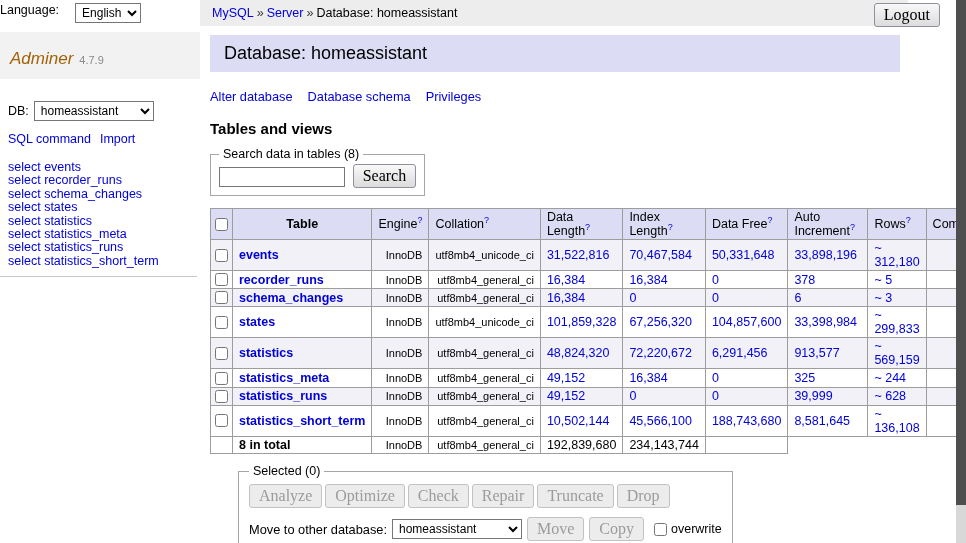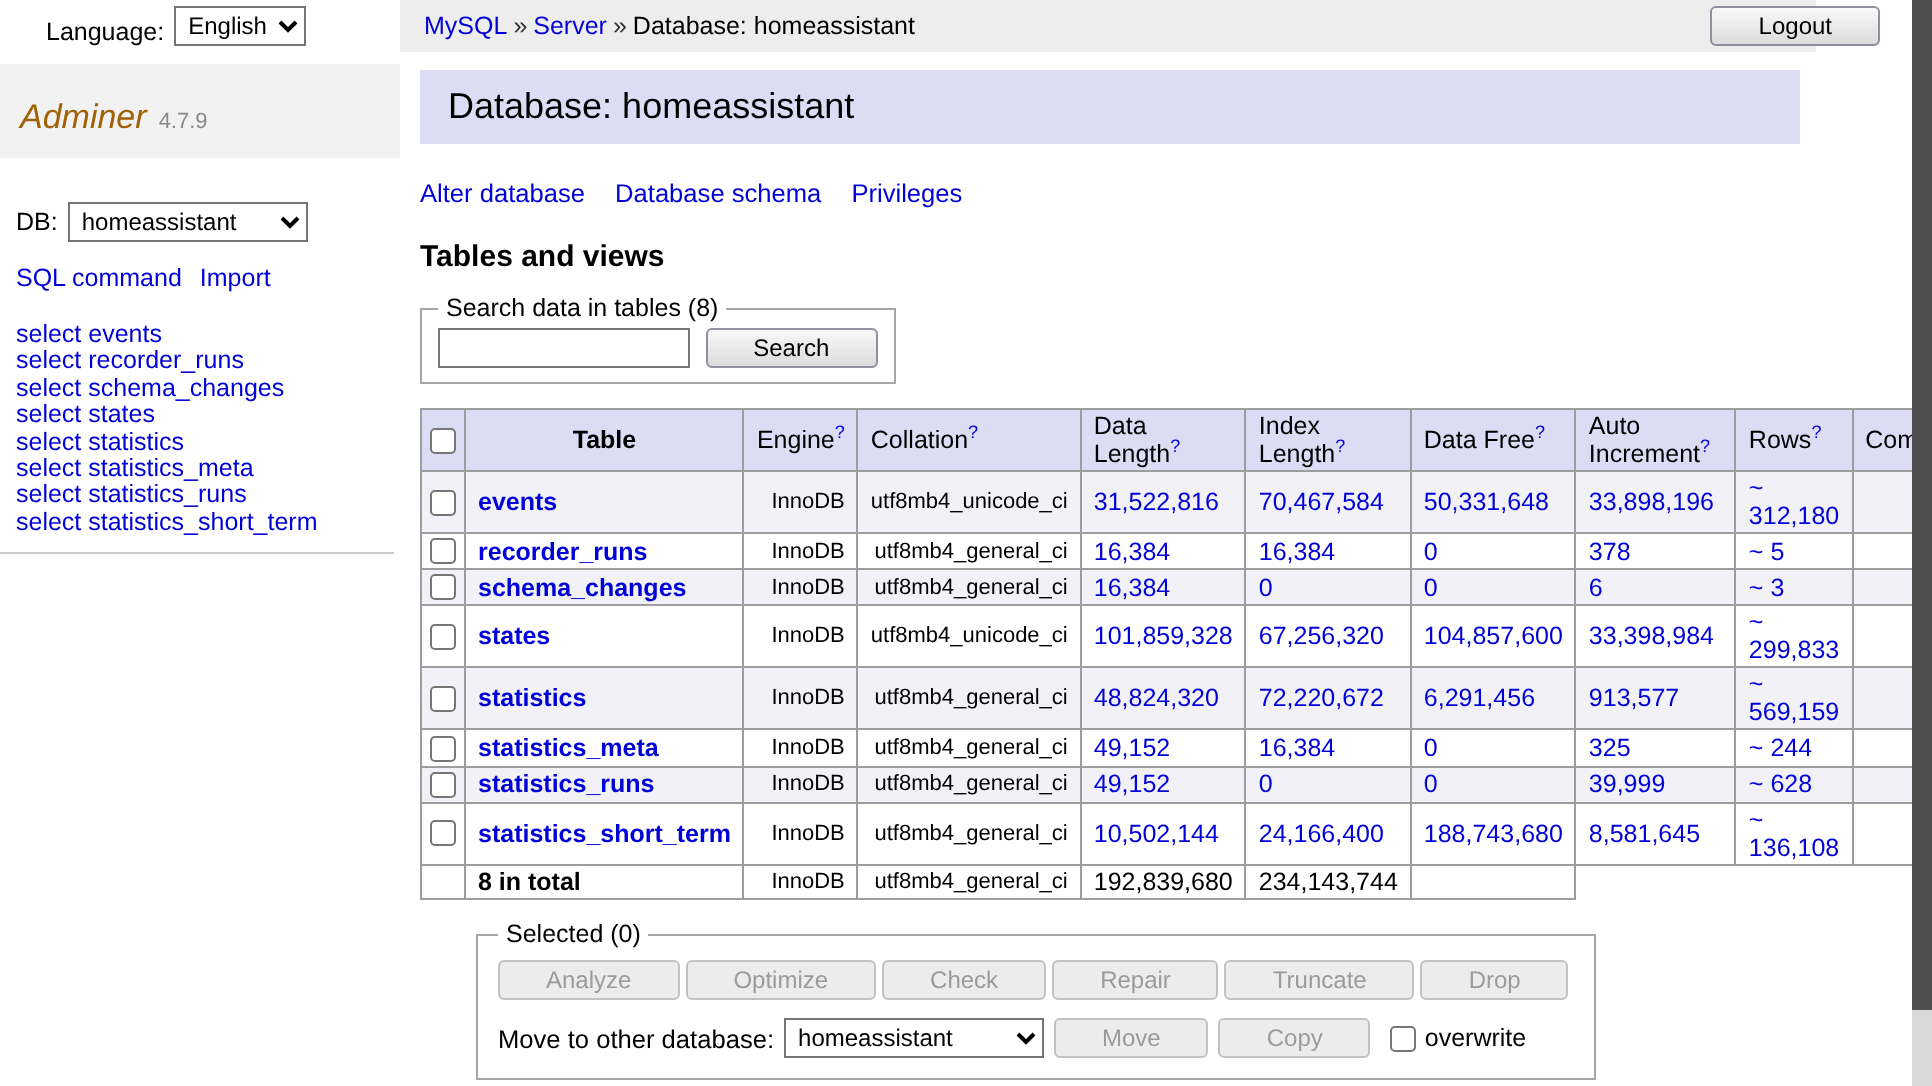--- a/index.html
+++ b/index.html
@@ -7,34 +7,34 @@
   #app {
     position: relative; width: 966px; height: 543px; overflow: hidden;
     background: #fff; color: #000;
     font-family: "Liberation Sans", sans-serif; font-size: 13px;
   }
   .lnk { color: var(--c-link, #0000d8); text-decoration: none; cursor: pointer; }
   .bold { font-weight: bold; }
 
   
   #topbar { position: absolute; left: 0; top: 0; right: 10px; height: 26px; background: #fff; }
-  #lang { position: absolute; left: 23px; top: 3px; display: flex; align-items: flex-end; gap: 5px; font-size: 12.5px; }
+  #lang { position: absolute; left: 0; top: 3px; display: flex; align-items: flex-start; gap: 16px; font-size: 12.5px; }
   #breadcrumb {
     position: absolute; left: 200px; top: 0; width: 708px; height: 26px;
     background: var(--c-breadcrumb_bg, #ededed); padding: 6px 12px; font-size: 12.5px; white-space: nowrap;
   }
   #breadcrumb .sep { color: #333; margin: 0 3px; }
   #logout-wrap { position: absolute; right: 16px; top: 3px; }
 
   select {
     font-family: inherit; font-size: 12px; height: 20px;
     border: 1px solid #767676; background: #fff; padding: 0 2px;
   }
   button {
-    font-family: Liberation Sans, sans-serif; font-size: 12px; padding: 2px 23px;
+    font-family: Liberation Serif, serif; font-size: 16px; padding: 2px 9px;
     border: 1px solid #8f8f9d; border-radius: 3px;
     background: linear-gradient(#f8f8f8, #dcdcdc); color: #000; cursor: pointer;
   }
   button:disabled { color: #9b9b9b; border-color: #c2c2c2; background: #ececec; cursor: default; }
   input[type="text"] { font-family: inherit; font-size: 12px; height: 20px; border: 1px solid #767676; padding: 0 4px; }
 
   
   #menu { position: absolute; left: 0; top: 26px; width: 200px; bottom: 0; background: #fff; }
   #logo { margin: 6px 0 0; padding: 8px 10px; background: var(--c-logo_bg, #f2f2f2); font-weight: normal; }
   #logo .brand { font-size: 17px; font-style: italic; color: #a16207; text-decoration: none; }
@@ -258,21 +258,21 @@
             <td class="num"><a class="lnk" href="#">39,999</a></td>
             <td class="num"><a class="lnk" href="#">~ 628</a></td>
             <td class="txt"></td>
           </tr>
           <tr>
             <td class="checkcol"><input type="checkbox" style=""></td>
             <th class="namecol"><a class="lnk bold" href="#">statistics_short_term</a></th>
             <td class="txt">InnoDB</td>
             <td class="txt">utf8mb4_general_ci</td>
             <td class="num"><a class="lnk" href="#">10,502,144</a></td>
-            <td class="num"><a class="lnk" href="#">24,166,400</a></td>
+            <td class="num"><a class="lnk" href="#">45,566,100</a></td>
             <td class="num"><a class="lnk" href="#">188,743,680</a></td>
             <td class="num"><a class="lnk" href="#">8,581,645</a></td>
             <td class="num"><a class="lnk" href="#">~ 136,108</a></td>
             <td class="txt"></td>
           </tr>
         </tbody>
       <tfoot>
           <tr>
             <td class="checkcol"></td>
             <th class="namecol bold">8 in total</th>

